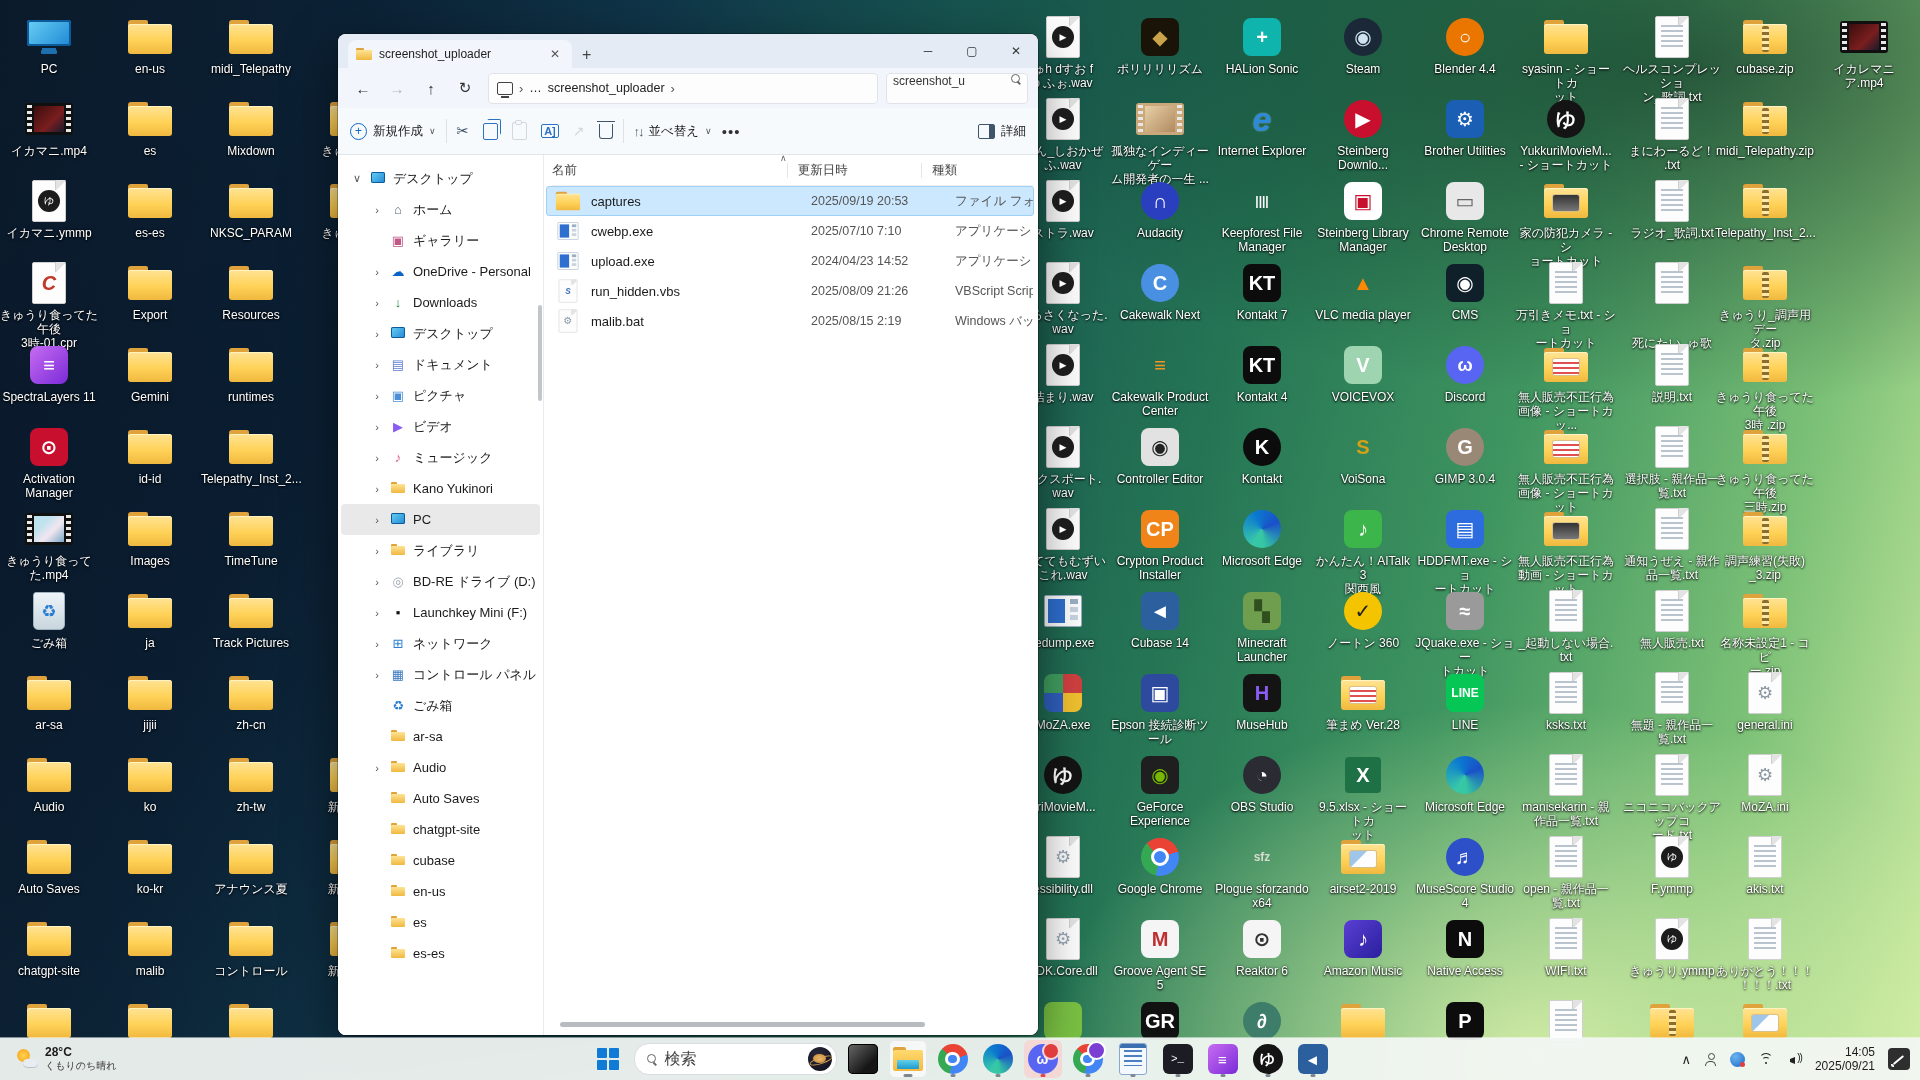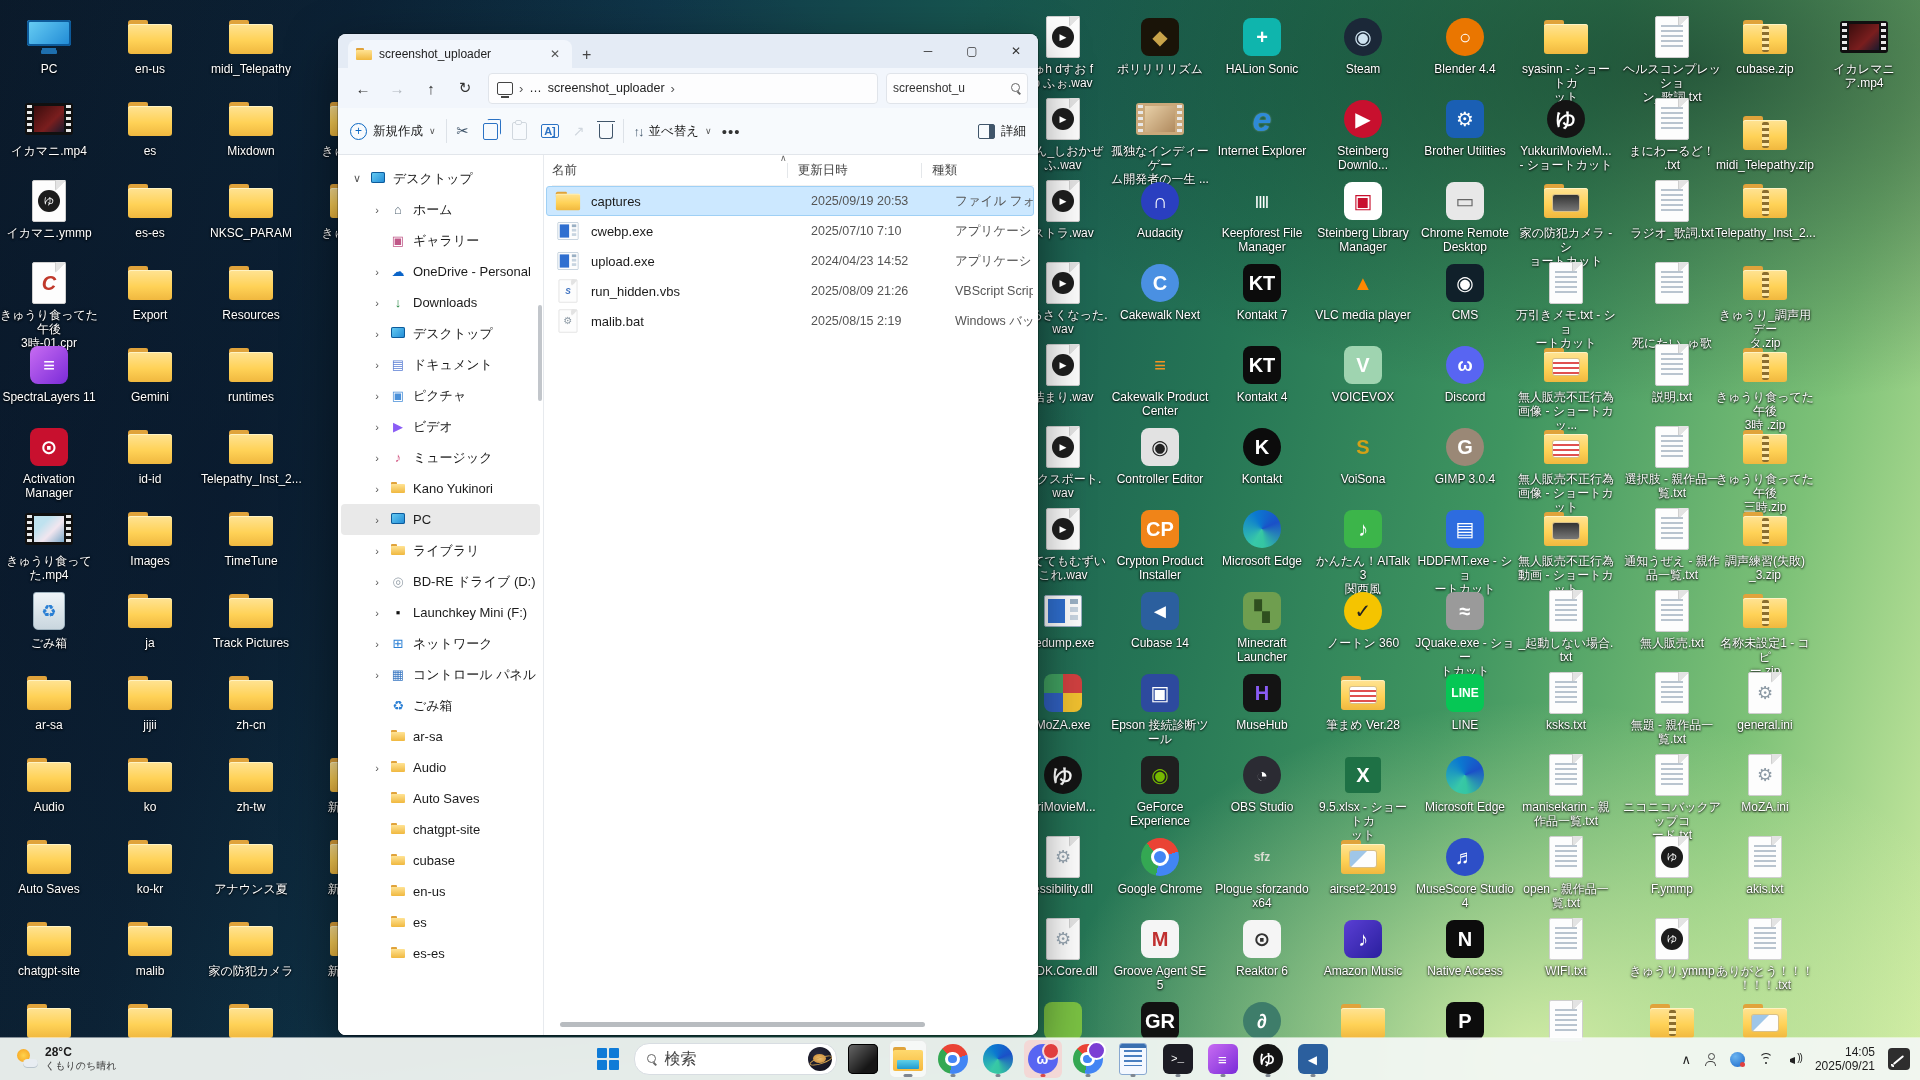--- a/index.html
+++ b/index.html
@@ -83,21 +83,21 @@
   .winctl{position:absolute;right:0;top:0;height:100%;display:flex;}
   .winctl div{width:44px;display:flex;align-items:center;justify-content:center;font-size:12px;color:#333;}
   #navbar{height:40px;background:#f2f6fc;display:flex;align-items:center;gap:4px;padding:0 10px;flex:none;}
   .nbtn{width:30px;height:28px;display:flex;align-items:center;justify-content:center;font-size:15px;color:#333;border-radius:4px;}
   .nbtn.dis{color:#b0b6bd;}
   #crumbbar{flex:1;height:29px;background:#fdfdfe;border:1px solid #e0e4ea;border-radius:4px;display:flex;align-items:center;gap:6px;padding:0 8px;margin:0 4px;}
   .crumb-mon{width:14px;height:11px;border:1.5px solid #444;border-radius:2px;position:relative;}
   .crumb-mon::after{content:"";position:absolute;left:3px;right:3px;bottom:-4px;height:1.5px;background:#444;}
   .chev{color:#555;font-size:13px;}
   .crumbtxt{font-size:12.5px;color:#222;}
-  #searchbox{width:128px;height:29px;background:#fdfdfe;border:1px solid #e0e4ea;border-radius:4px;display:flex;align-items:center;padding:0 6px;gap:5px;}
+  #searchbox{width:128px;height:29px;background:#fdfdfe;border:1px solid #e0e4ea;border-radius:4px;display:flex;align-items:flex-start;padding:0 6px;gap:5px;}
   #searchbox .q{flex:1;font-size:12px;color:#333;white-space:nowrap;overflow:hidden;}
   .mag{width:10px;height:10px;position:relative;flex:none;}
   .mag::before{content:"";position:absolute;left:0;top:0;width:7px;height:7px;border:1.5px solid #666;border-radius:50%;}
   .mag::after{content:"";position:absolute;right:0;bottom:0;width:4px;height:1.5px;background:#666;transform:rotate(45deg);}
   #toolbar{height:46px;background:#f7fafd;border-bottom:1px solid #e2e6eb;display:flex;align-items:center;padding:0 12px;gap:10px;flex:none;}
   .tgrp{display:flex;align-items:center;gap:14px;}
   .tdiv{width:1px;height:24px;background:#dde2e8;}
   .tbtn{display:flex;align-items:center;gap:6px;font-size:12.5px;color:#1b1b1b;}
   .tbtn .drop{font-size:9px;color:#555;}
   .plusc{width:15px;height:15px;border:1.5px solid #0b67c2;border-radius:50%;color:#0b67c2;display:flex;align-items:center;justify-content:center;font-size:12px;line-height:0;}
@@ -434,21 +434,21 @@
       <div class="dicon" style="left: 201px; top: 836px;">
         <div class="ibox">
           <div class="i-folder"></div>
         </div>
         <div class="lbl">アナウンス夏</div>
       </div>
       <div class="dicon" style="left: 201px; top: 918px;">
         <div class="ibox">
           <div class="i-folder"></div>
         </div>
-        <div class="lbl">家の防犯カメラ</div>
+        <div class="lbl">コントロール</div>
       </div>
       <div class="dicon" style="left: 201px; top: 1000px;">
         <div class="ibox">
           <div class="i-folder"></div>
         </div>
         <div class="lbl"></div>
       </div>
       <div class="dicon" style="left: 302px; top: 98px;">
         <div class="ibox">
           <div class="i-folder"></div>
@@ -1135,21 +1135,21 @@
         <div class="lbl"></div>
       </div>
       <div class="dicon" style="left: 1715px; top: 16px;">
         <div class="ibox">
           <div class="i-folder">
             <span class="det det-zip"></span>
           </div>
         </div>
         <div class="lbl">cubase.zip</div>
       </div>
-      <div class="dicon" style="left: 1715px; top: 112px;">
+      <div class="dicon" style="left: 1715px; top: 98px;">
         <div class="ibox">
           <div class="i-folder">
             <span class="det det-zip"></span>
           </div>
         </div>
         <div class="lbl">midi_Telepathy.zip</div>
       </div>
       <div class="dicon" style="left: 1715px; top: 180px;">
         <div class="ibox">
           <div class="i-folder">

